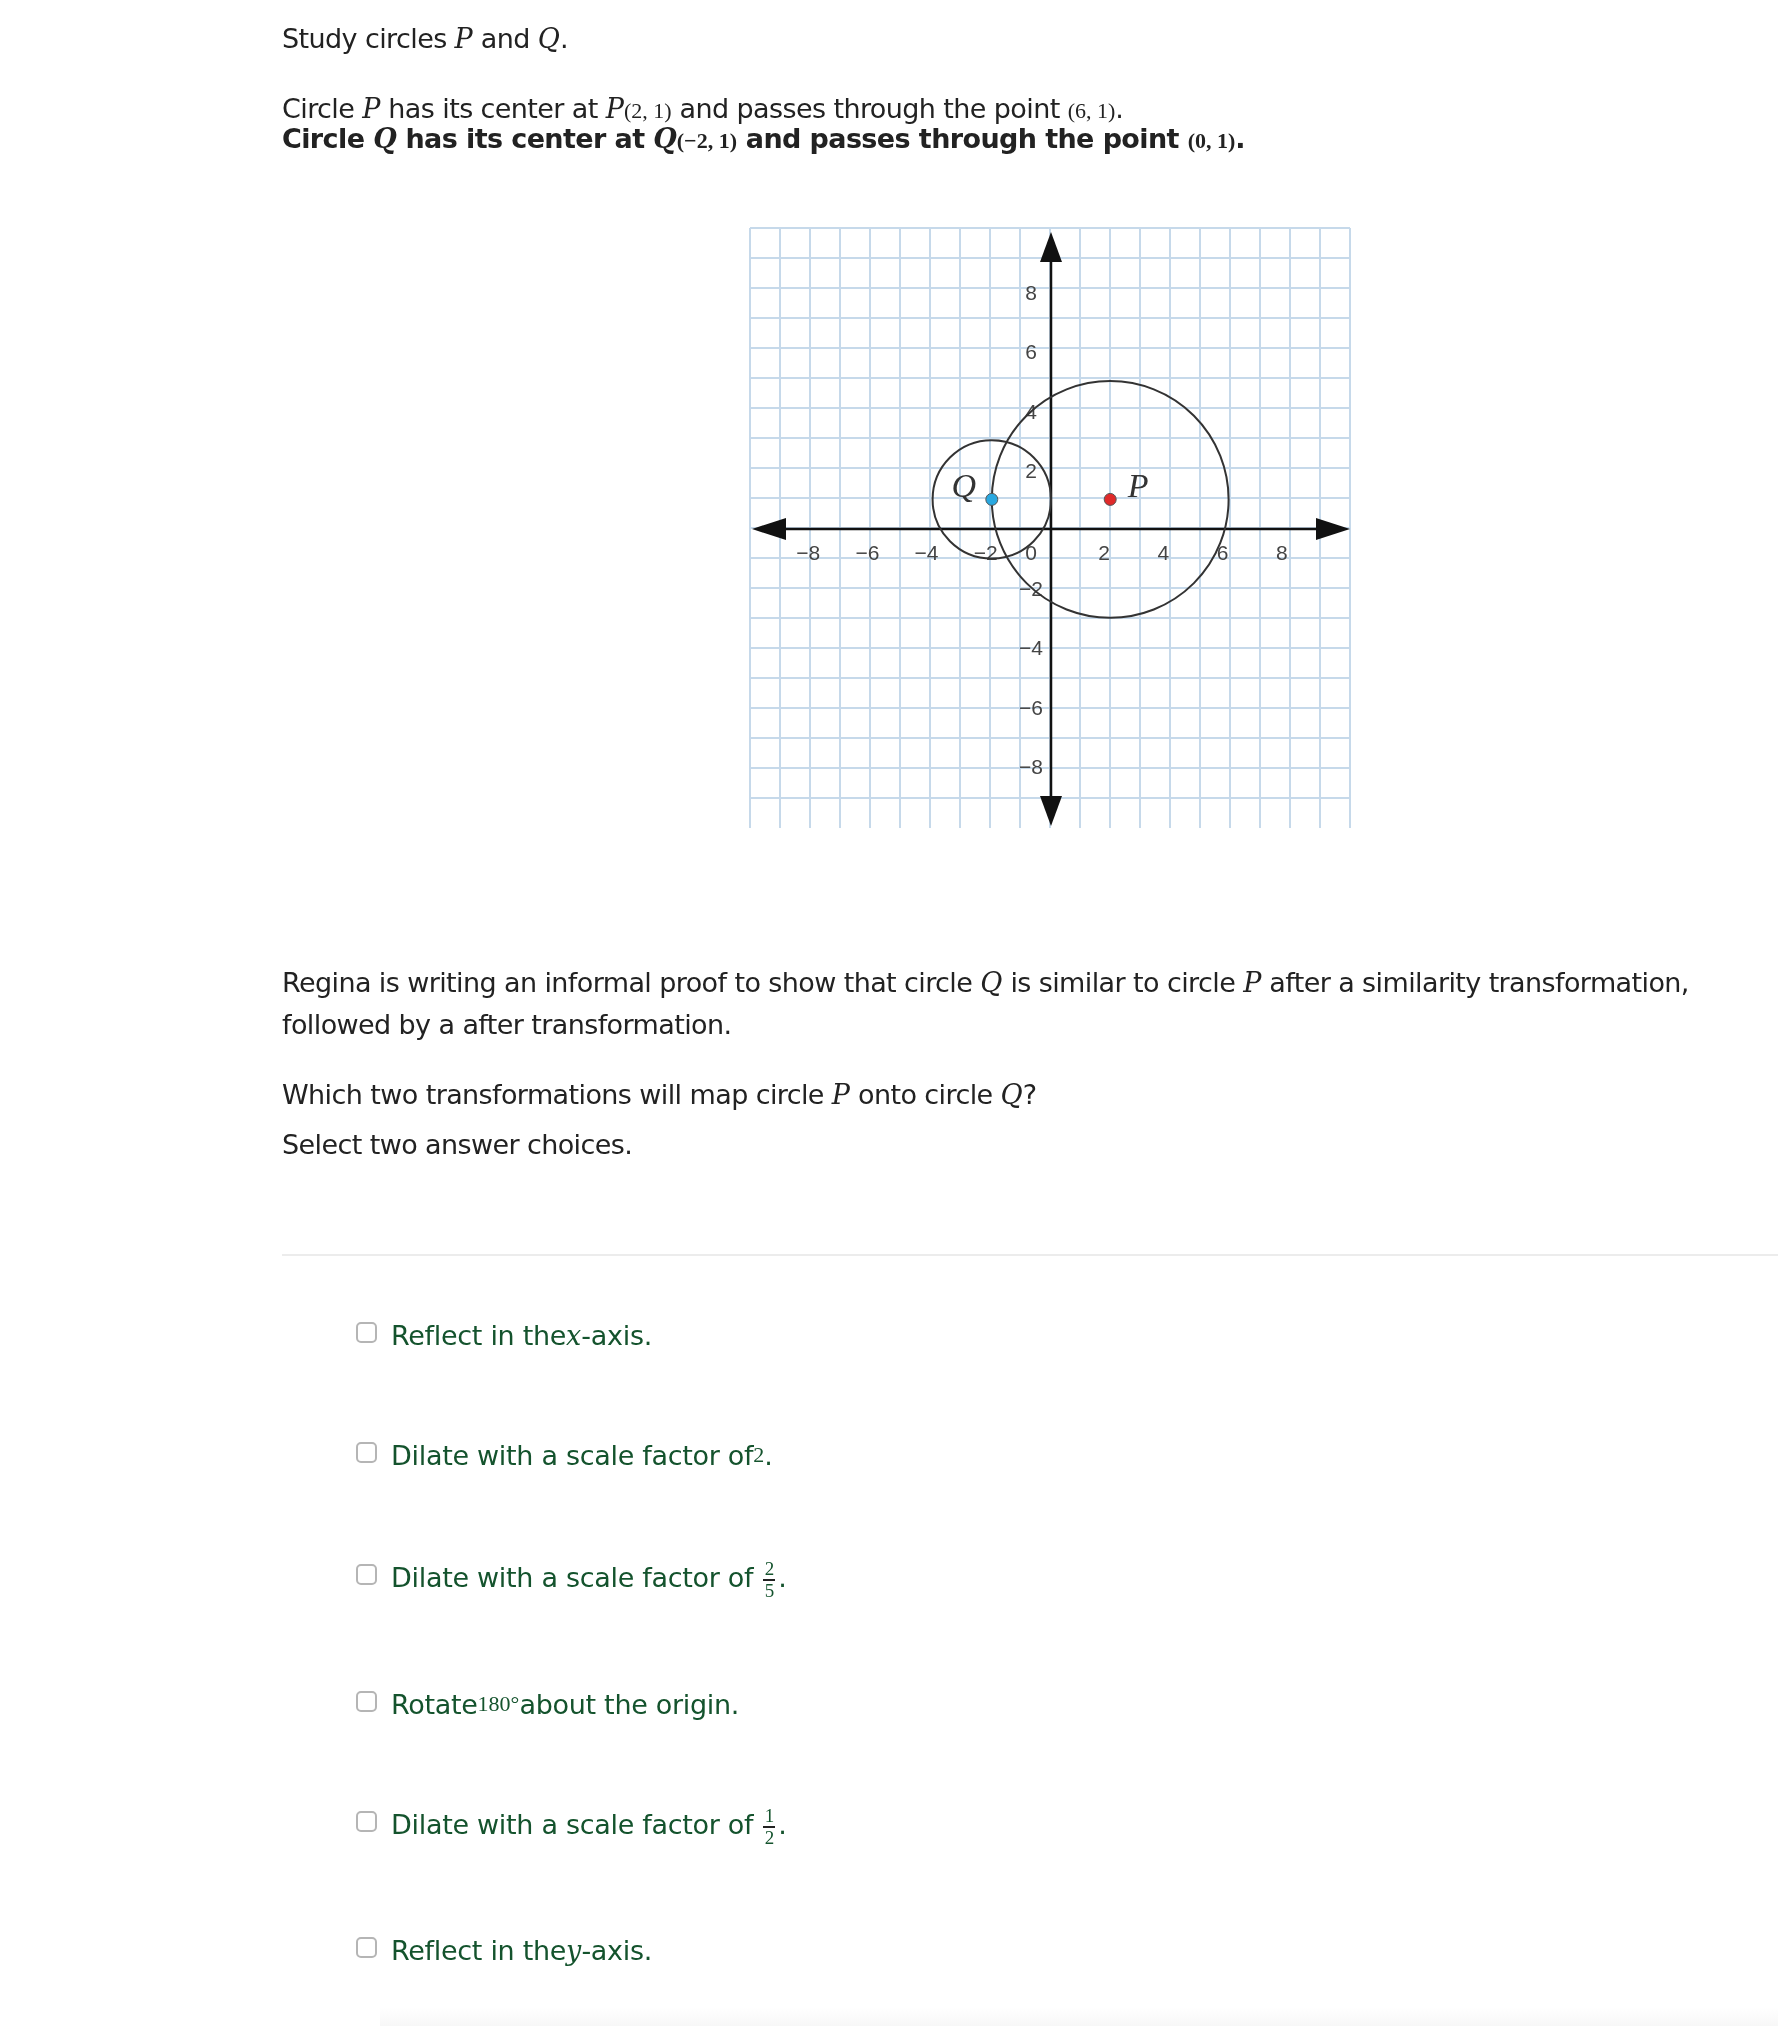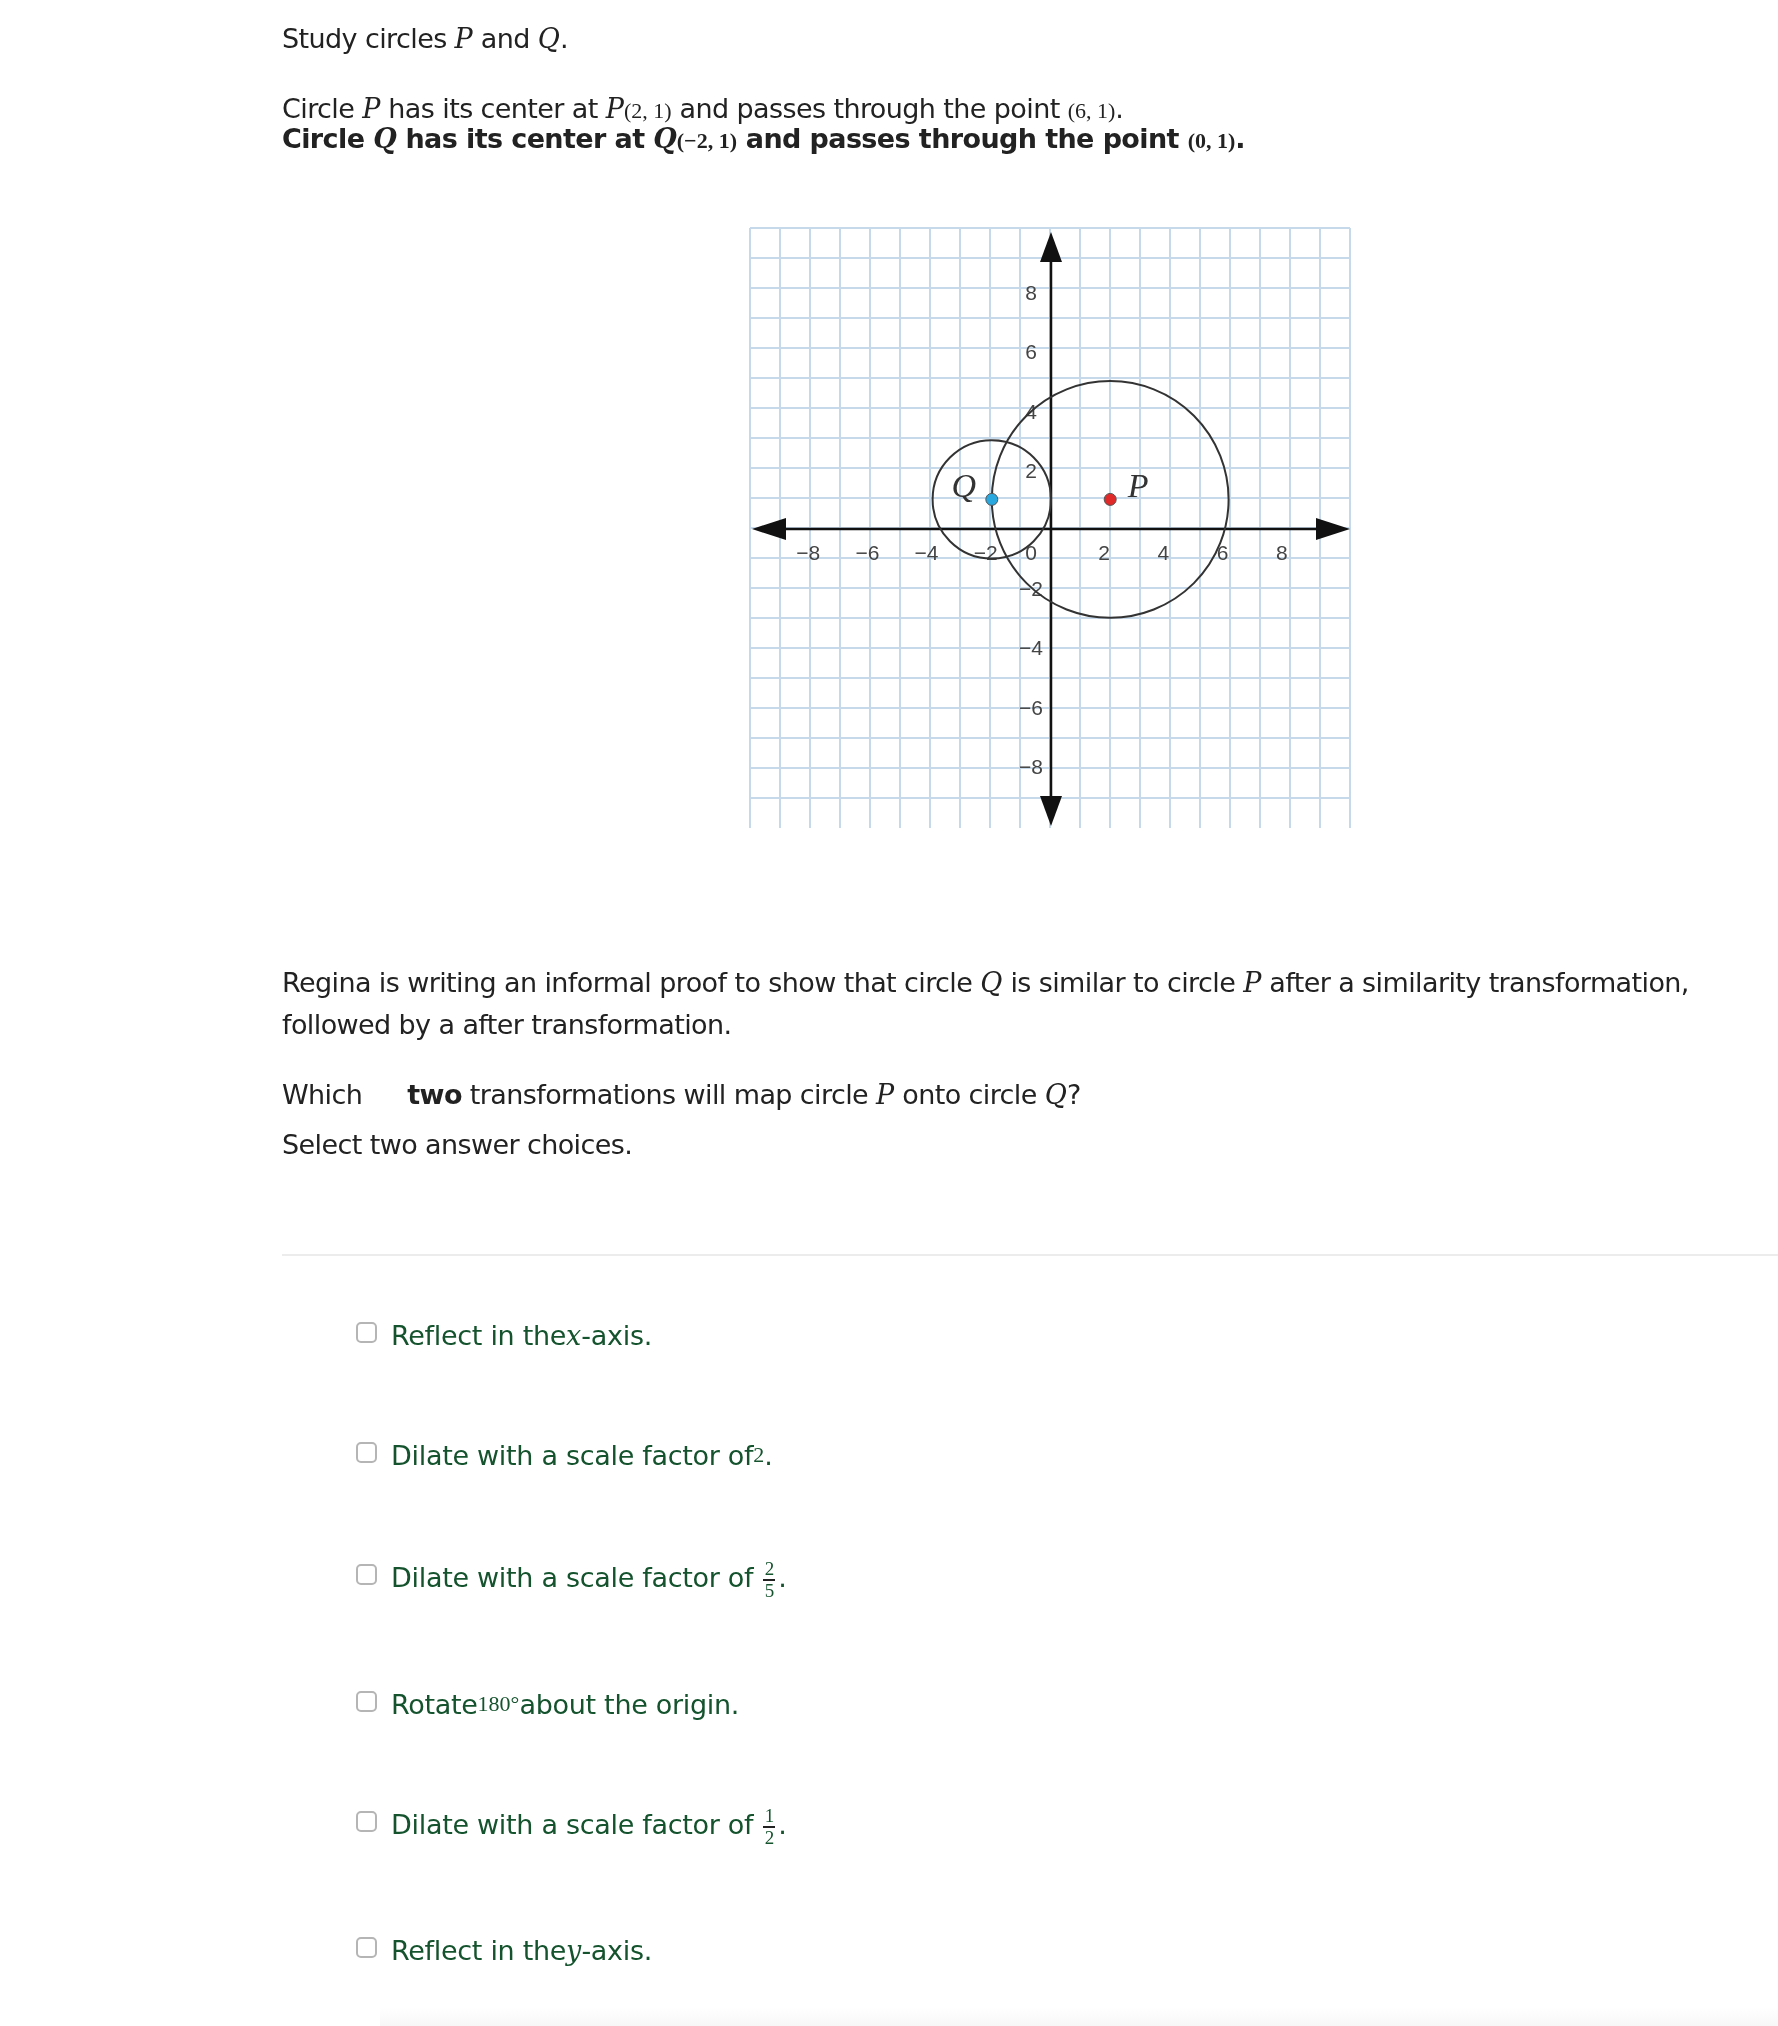--- a/index.html
+++ b/index.html
@@ -13,21 +13,21 @@
     letter-spacing: -0.6px; white-space: nowrap; color: #222; text-align: right;
   }
   .math {
     font-family: "DejaVu Serif", "Liberation Serif", serif;
     font-style: italic; letter-spacing: 0;
   }
   .num {
     font-family: "Liberation Serif", "DejaVu Serif", serif;
     font-style: normal; letter-spacing: 0; font-size: 22px;
   }
-  b { font-weight: bold; margin-left: 37px; }
+  b { font-weight: normal; }
   .divider {
     position: absolute; left: 282px; right: 0; top: 1254px; height: 2px; background: #ececec;
   }
   .choice {
     position: absolute; left: 356px; height: 44px; display: flex; align-items: center;
     font-size: 27px; letter-spacing: -0.3px; white-space: nowrap; color: #14532d; cursor: pointer;
   }
   .cb {
     width: 21px; height: 21px; border: 2px solid #b5b5b5; border-radius: 5px;
     background: #fff; margin-right: 14px; box-sizing: border-box; flex: none;

